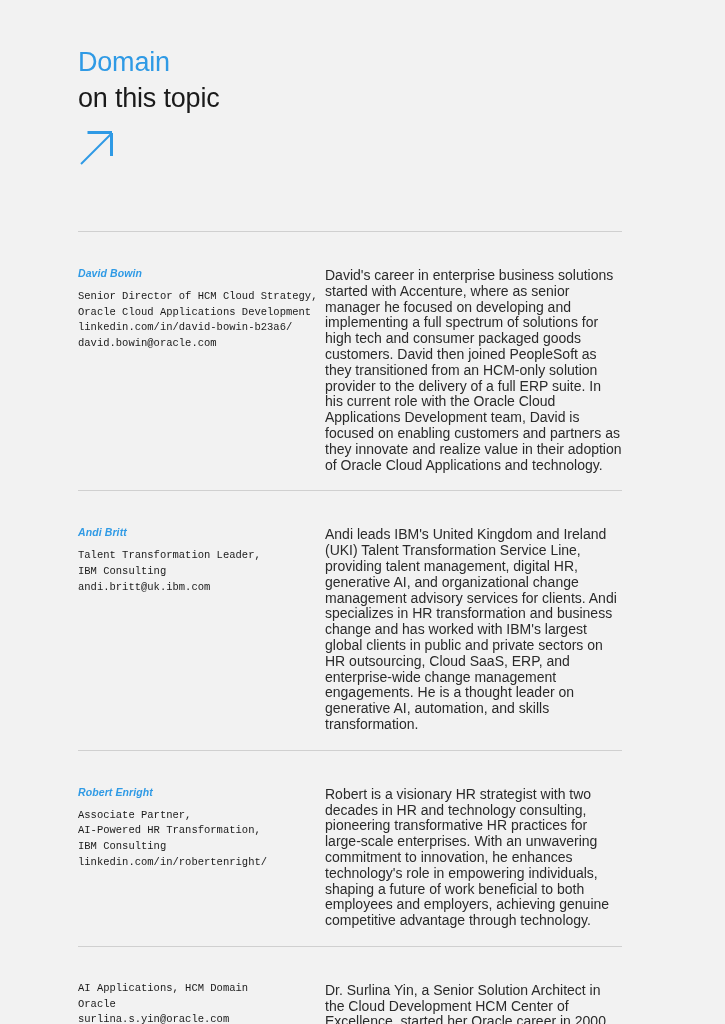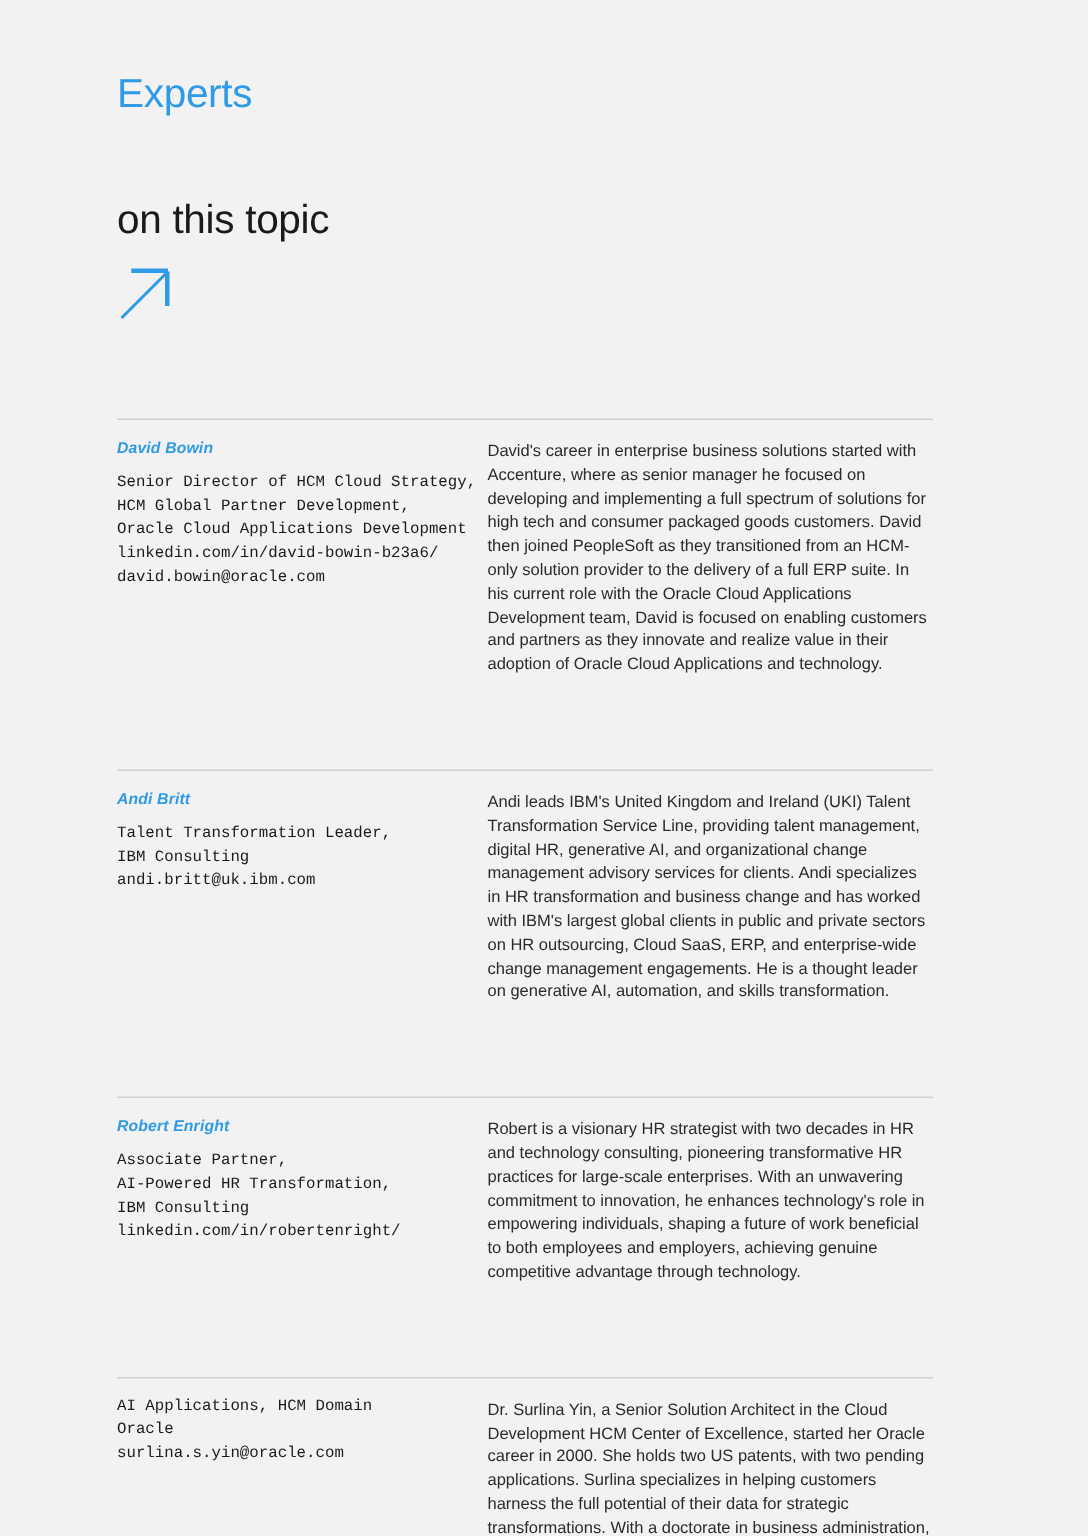--- a/index.html
+++ b/index.html
@@ -33,21 +33,20 @@
     line-height: 36px;
     font-weight: 400;
     letter-spacing: -0.2px;
     white-space: pre;
   }
   .header-line.accent {
     color: #2f9ae5;
   }
   .header-line.plain {
     color: #1a1a1a;
-    margin-top: 48px;
   }
 
   .arrow-wrap {
     margin-top: 9px;
     width: 44px;
     height: 44px;
     display: block;
   }
   .arrow-wrap svg {
     display: block;
@@ -57,23 +56,22 @@
   .experts {
     margin-top: 62px;
   }
 
   .expert {
     position: relative;
     display: flex;
     flex-direction: row;
     align-items: flex-start;
     border-top: 1px solid #d0d0d0;
-    padding-top: 12px;
+    padding-top: 34px;
     padding-bottom: 17px;
-    margin-top: 44px;
   }
 
   .expert-left {
     width: 247px;
     flex: 0 0 247px;
     padding-right: 10px;
     box-sizing: border-box;
   }
 
   .expert-right {
@@ -95,51 +93,50 @@
     font-size: 10.5px;
     line-height: 15.7px;
     color: #1a1a1a;
     font-family: Liberation Mono, monospace;
   }
   .expert-meta div {
     white-space: nowrap;
   }
 
   .expert-bio {
-    font-size: 11px;
+    font-size: 14px;
     line-height: 15.8px;
     color: #2a2a2a;
     margin: 0;
   }
 </style>
 </head>
 <body>
 
 <div class="page">
 
   <div class="header">
-    <div class="header-line accent">Experts</div>
+    <div class="header-line accent">Domain</div>
     <div class="header-line plain">on this topic</div>
     <div class="arrow-wrap">
       <svg width="44" height="44" viewBox="0 0 44 44" aria-hidden="true">
         <line x1="3" y1="39" x2="33" y2="9" stroke="#2f9ae5" stroke-width="2"></line>
         <line x1="9.5" y1="7.5" x2="34" y2="7.5" stroke="#2f9ae5" stroke-width="3"></line>
         <line x1="33.5" y1="8" x2="33.5" y2="31" stroke="#2f9ae5" stroke-width="3"></line>
       </svg>
     </div>
   </div>
 
   <div class="experts">
 
     <div class="expert">
       <div class="expert-left">
         <div class="expert-name">David Bowin</div>
         <div class="expert-meta">
           <div>Senior Director of HCM Cloud Strategy,</div>
-          <div>HCM Global Partner Development,</div>
           <div>Oracle Cloud Applications Development</div>
           <div>linkedin.com/in/david-bowin-b23a6/</div>
           <div>david.bowin@oracle.com</div>
         </div>
       </div>
       <div class="expert-right">
         <p class="expert-bio">David's career in enterprise business solutions started with Accenture, where as senior manager he focused on developing and implementing a full spectrum of solutions for high tech and consumer packaged goods customers. David then joined PeopleSoft as they transitioned from an HCM-only solution provider to the delivery of a full ERP suite. In his current role with the Oracle Cloud Applications Development team, David is focused on enabling customers and partners as they innovate and realize value in their adoption of Oracle Cloud Applications and technology.</p>
       </div>
     </div>
 

